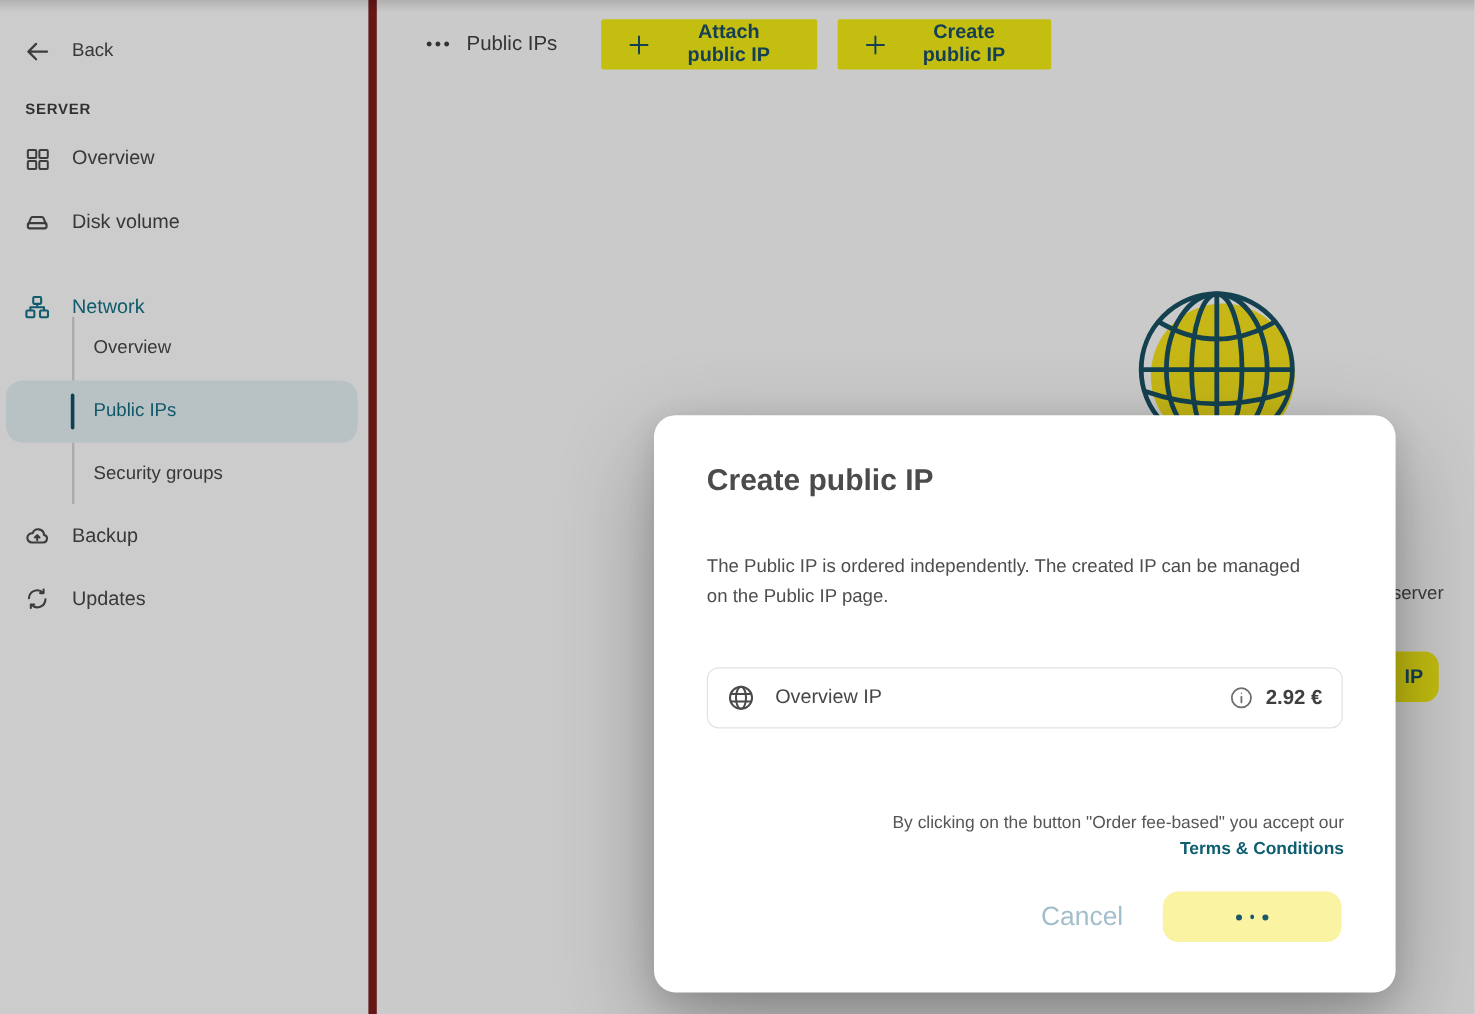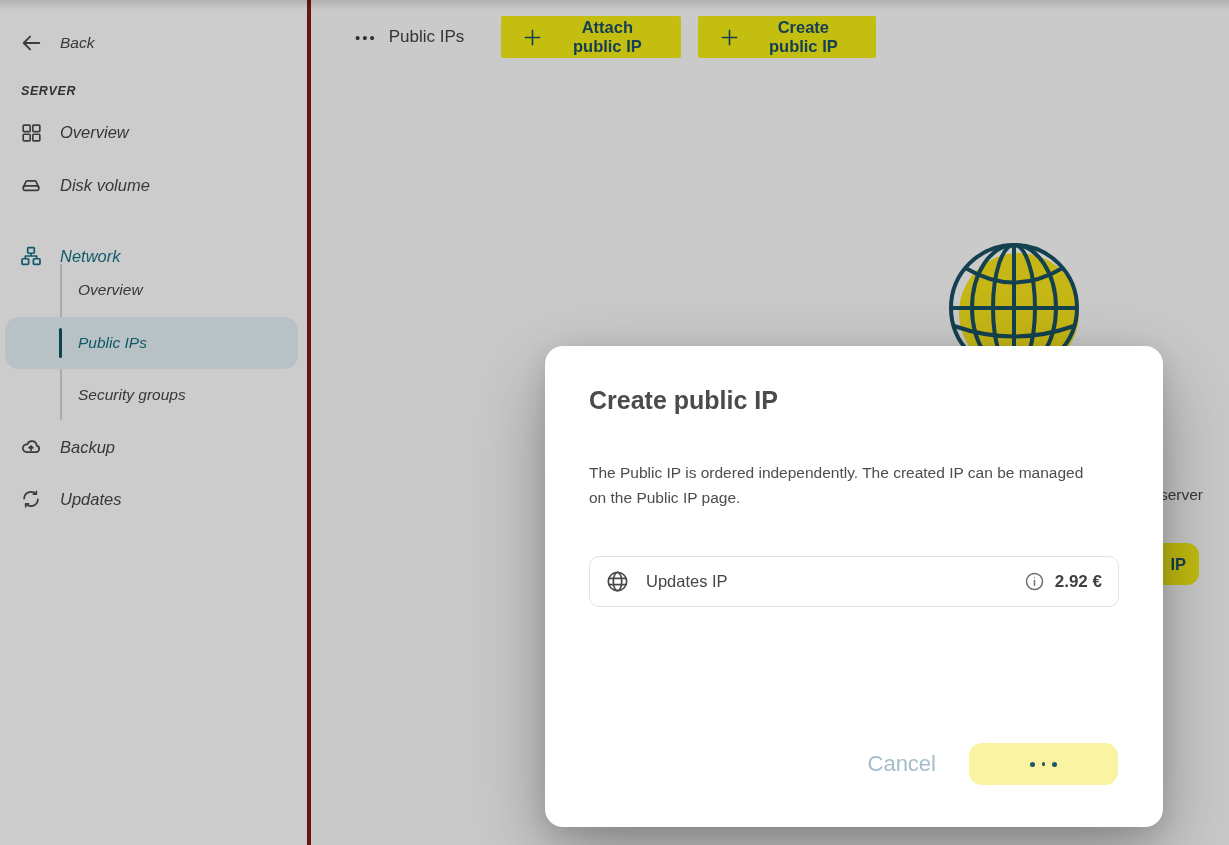--- a/index.html
+++ b/index.html
@@ -8,21 +8,21 @@
     background:#ffffff;
     font-family:"Liberation Sans",sans-serif;
     -webkit-font-smoothing:antialiased;
     color:#474747;
   }
   
   .base{position:absolute;inset:0;background:#fdfdfd;}
   .top-shade{position:absolute;left:0;top:0;right:0;height:10px;
     background:linear-gradient(rgba(0,0,0,0.13),rgba(0,0,0,0));pointer-events:none;}
   
-  .sidebar{position:absolute;left:0;top:0;width:307px;height:845px;background:#ffffff;border-right:4px solid #7f1d1d;font-style:italic;}
+  .sidebar{position:absolute;left:0;top:0;width:307px;height:845px;background:#ffffff;border-right:7px solid #7f1d1d;}
   .side-row{position:absolute;left:0;width:100%;height:52px;display:flex;align-items:center;cursor:pointer;}
   .side-row .ico{position:absolute;left:20px;width:22px;height:22px;color:#4c4c4c;display:flex;align-items:center;justify-content:center;}
   .side-row .lbl{position:absolute;left:60px;font-size:16.5px;color:#474747;}
   .side-row.teal .ico,.side-row.teal .lbl{color:#177287;margin-top:38px;}
   .section-lbl{position:absolute;left:21px;top:84px;font-size:12.5px;font-weight:700;letter-spacing:0.6px;color:#3f3f3f;}
   .sub-row{position:absolute;left:0;width:100%;height:52px;display:flex;align-items:center;cursor:pointer;}
   .sub-row .lbl{position:absolute;left:78px;font-size:15.5px;color:#474747;}
   .sub-line{position:absolute;left:60px;top:264px;width:2px;height:156px;background:#d6d6d6;}
   .active-pill{position:absolute;left:5px;top:317px;width:293px;height:52px;background:#e6f2f6;border-radius:14px;}
   .active-bar{position:absolute;left:59px;top:328px;width:3px;height:30px;background:#0d5367;border-radius:2px;}
@@ -205,32 +205,36 @@
     <div class="modal-body">The Public IP is ordered independently. The created IP can be managed on the Public IP page.</div>
 
     <div class="option-row">
       <span class="globe-ico">
         <svg viewBox="0 0 23 23" width="23" height="23" fill="none" stroke="currentColor" stroke-width="1.7">
             <circle cx="11.5" cy="11.5" r="9.2"></circle>
             <ellipse cx="11.5" cy="11.5" rx="4.2" ry="9.2"></ellipse>
             <path d="M2.6 8.4h17.8M2.6 14.6h17.8"></path>
           </svg>
       </span>
-      <span class="opt-lbl">Updates IP</span>
+      <span class="opt-lbl">Overview IP</span>
       <span class="spacer"></span>
       <span class="info-ico">
         <svg viewBox="0 0 19 19" width="19" height="19" fill="none" stroke="currentColor" stroke-width="1.5">
             <circle cx="9.5" cy="9.5" r="8"></circle>
             <path d="M9.5 8.6v4.6" stroke-linecap="round"></path>
             <circle cx="9.5" cy="5.7" r="0.6" fill="currentColor" stroke="none"></circle>
           </svg>
       </span>
       <span class="price">2.92 €</span>
     </div>
 
+    <div class="terms">
+      <span>By clicking on the button "Order fee-based" you accept our</span><br>
+      <a>Terms &amp; Conditions</a>
+    </div>
 
     <div class="modal-actions">
       <button class="cancel-btn">Cancel</button>
       <button class="loading-btn">
         <i class="d1"></i>
           <i class="d2"></i>
           <i class="d3"></i>
       </button>
     </div>
   </div>

